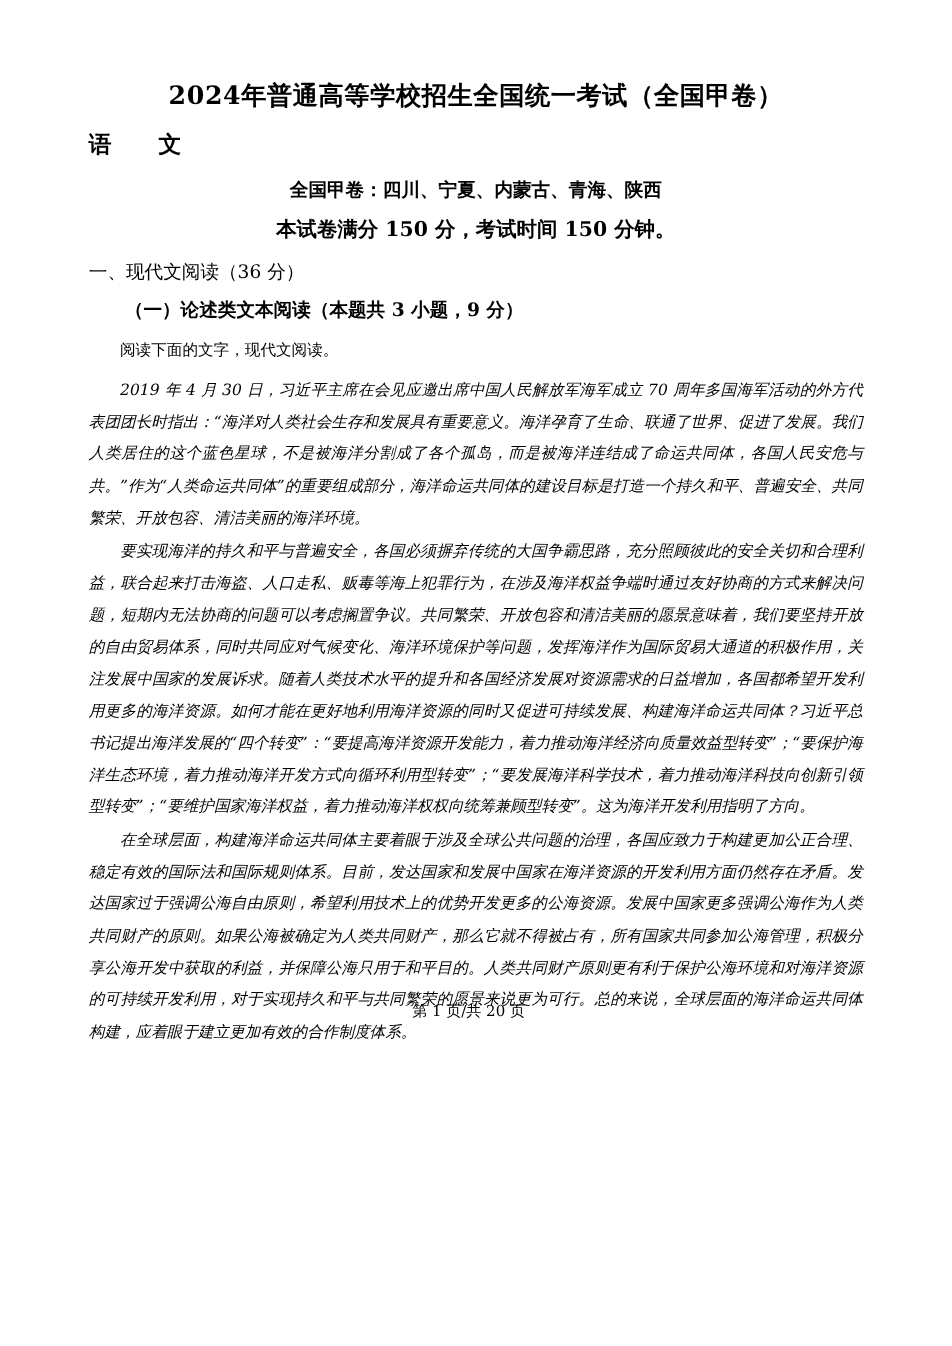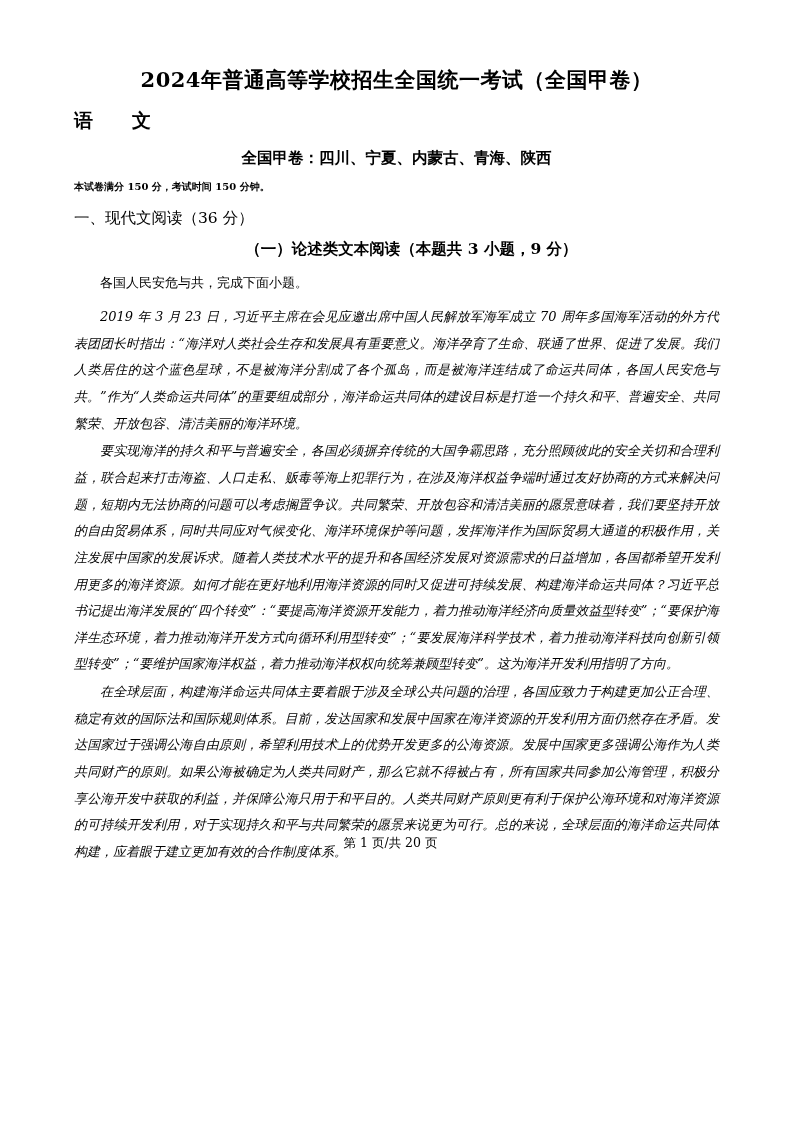--- a/index.html
+++ b/index.html
@@ -39,39 +39,38 @@
     font-family: "DejaVu Serif", "Liberation Serif", serif;
   }
   .region {
     text-align: center;
     font-size: 15.5px;
     font-weight: bold;
     margin: 0 0 11px 0;
     font-family: "DejaVu Serif", "Liberation Serif", serif;
   }
   .score-line {
-    text-align: left;
-    font-size: 10px;
+    text-align: center;
+    font-size: 17px;
     font-weight: bold;
     margin: 0 0 14px 0;
     font-family: "DejaVu Serif", "Liberation Serif", serif;
   }
   .section-head {
     font-size: 15.5px;
     font-weight: normal;
     margin: 0 0 10px 0;
     font-family: "DejaVu Serif", "Liberation Serif", serif;
   }
   .sub-head {
     font-size: 15.5px;
     font-weight: bold;
     margin: 0 0 12px 0;
     text-indent: 30px;
     font-family: "DejaVu Serif", "Liberation Serif", serif;
-    text-align: center;
   }
   .instruction {
     font-size: 13px;
     margin: 0 0 10px 0;
     text-indent: 26px;
     line-height: 1.7;
   }
   .para {
     font-size: 13px;
     line-height: 2.05;
@@ -104,20 +103,20 @@
   <div class="subject">语　文</div>
 
   <div class="region">全国甲卷：四川、宁夏、内蒙古、青海、陕西</div>
 
   <div class="score-line">本试卷满分 150 分，考试时间 150 分钟。</div>
 
   <div class="section-head">一、现代文阅读（36 分）</div>
 
   <div class="sub-head">（一）论述类文本阅读（本题共 3 小题，9 分）</div>
 
-  <div class="instruction">各国人民安危与共，完成下面小题。</div>
+  <div class="instruction">阅读下面的文字，现代文阅读。</div>
 
-  <div class="para italicish">2019 年 3 月 23 日，习近平主席在会见应邀出席中国人民解放军海军成立 70 周年多国海军活动的外方代表团团长时指出：“海洋对人类社会生存和发展具有重要意义。海洋孕育了生命、联通了世界、促进了发展。我们人类居住的这个蓝色星球，不是被海洋分割成了各个孤岛，而是被海洋连结成了命运共同体，各国人民安危与共。”作为“人类命运共同体”的重要组成部分，海洋命运共同体的建设目标是打造一个持久和平、普遍安全、共同繁荣、开放包容、清洁美丽的海洋环境。</div>
+  <div class="para italicish">2019 年 4 月 30 日，习近平主席在会见应邀出席中国人民解放军海军成立 70 周年多国海军活动的外方代表团团长时指出：“海洋对人类社会生存和发展具有重要意义。海洋孕育了生命、联通了世界、促进了发展。我们人类居住的这个蓝色星球，不是被海洋分割成了各个孤岛，而是被海洋连结成了命运共同体，各国人民安危与共。”作为“人类命运共同体”的重要组成部分，海洋命运共同体的建设目标是打造一个持久和平、普遍安全、共同繁荣、开放包容、清洁美丽的海洋环境。</div>
   <div class="para italicish">要实现海洋的持久和平与普遍安全，各国必须摒弃传统的大国争霸思路，充分照顾彼此的安全关切和合理利益，联合起来打击海盗、人口走私、贩毒等海上犯罪行为，在涉及海洋权益争端时通过友好协商的方式来解决问题，短期内无法协商的问题可以考虑搁置争议。共同繁荣、开放包容和清洁美丽的愿景意味着，我们要坚持开放的自由贸易体系，同时共同应对气候变化、海洋环境保护等问题，发挥海洋作为国际贸易大通道的积极作用，关注发展中国家的发展诉求。随着人类技术水平的提升和各国经济发展对资源需求的日益增加，各国都希望开发利用更多的海洋资源。如何才能在更好地利用海洋资源的同时又促进可持续发展、构建海洋命运共同体？习近平总书记提出海洋发展的“四个转变”：“要提高海洋资源开发能力，着力推动海洋经济向质量效益型转变”；“要保护海洋生态环境，着力推动海洋开发方式向循环利用型转变”；“要发展海洋科学技术，着力推动海洋科技向创新引领型转变”；“要维护国家海洋权益，着力推动海洋权权向统筹兼顾型转变”。这为海洋开发利用指明了方向。</div>
   <div class="para italicish">在全球层面，构建海洋命运共同体主要着眼于涉及全球公共问题的治理，各国应致力于构建更加公正合理、稳定有效的国际法和国际规则体系。目前，发达国家和发展中国家在海洋资源的开发利用方面仍然存在矛盾。发达国家过于强调公海自由原则，希望利用技术上的优势开发更多的公海资源。发展中国家更多强调公海作为人类共同财产的原则。如果公海被确定为人类共同财产，那么它就不得被占有，所有国家共同参加公海管理，积极分享公海开发中获取的利益，并保障公海只用于和平目的。人类共同财产原则更有利于保护公海环境和对海洋资源的可持续开发利用，对于实现持久和平与共同繁荣的愿景来说更为可行。总的来说，全球层面的海洋命运共同体构建，应着眼于建立更加有效的合作制度体系。</div>
 
   <div class="footer">第 1 页/共 20 页</div>
 </div>
 
 </body></html>

